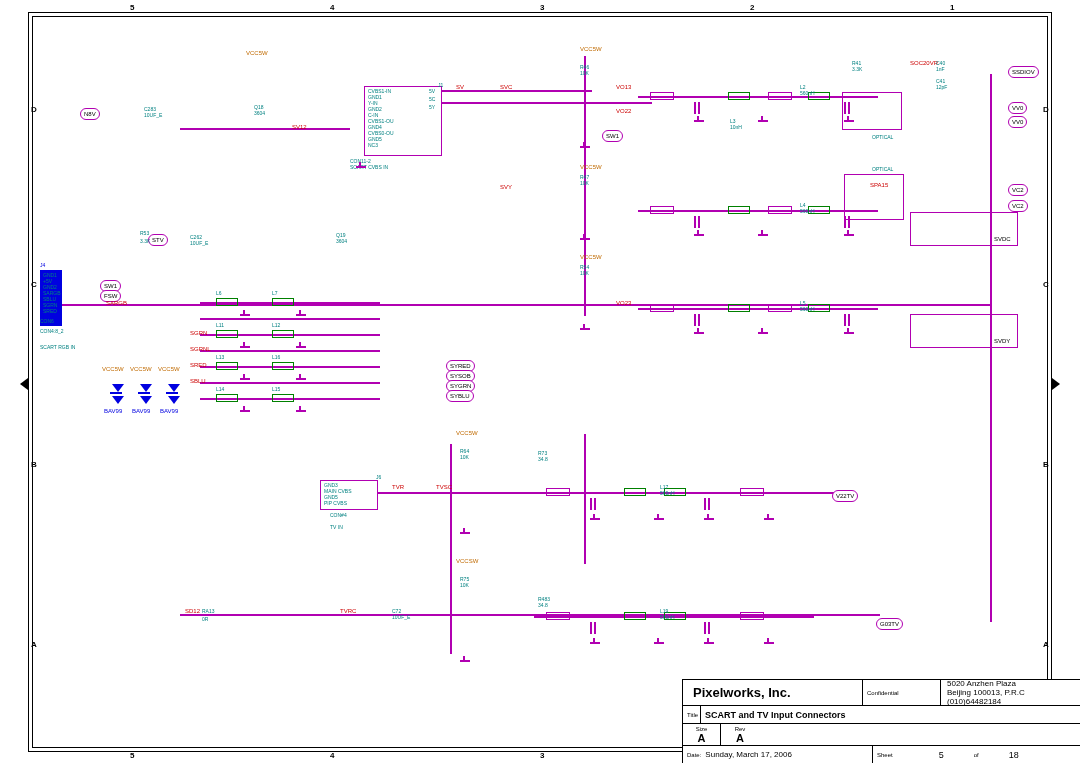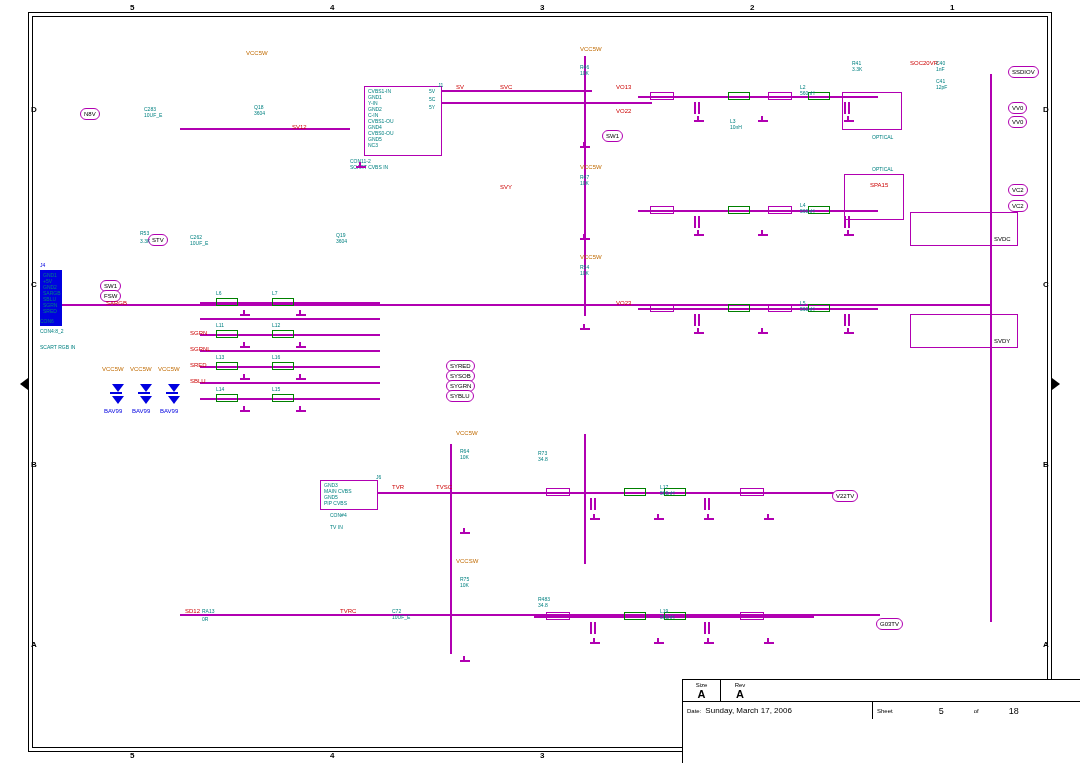--- a/index.html
+++ b/index.html
@@ -395,20 +395,39 @@
   <div class="gnd" style="left:316px; top:138px;"></div>
   <div class="gnd" style="left:540px; top:118px;"></div>
   <div class="gnd" style="left:540px; top:210px;"></div>
   <div class="gnd" style="left:540px; top:300px;"></div>
   <div class="gnd" style="left:420px; top:504px;"></div>
   <div class="gnd" style="left:420px; top:632px;"></div>
 
 </div>
 
 <div class="title-block">
+  <div class="tb-row" style="height:26px;">
+    <div class="tb-cell" style="width:180px; border-right:1px solid #000;">
+      <span class="company">Pixelworks, Inc.</span>
+    </div>
+    <div class="tb-cell" style="width:78px; flex-direction:column; align-items:flex-start; justify-content:center;">
+      <span class="title-label">Confidential</span>
+    </div>
+    <div style="flex:1; padding:1px 6px; display:flex; flex-direction:column;">
+      <span class="addr" style="padding:0">5020 Anzhen Plaza</span>
+      <span class="addr" style="padding:0">Beijing 100013, P.R.C</span>
+      <span class="addr" style="padding:0">(010)64482184</span>
+    </div>
+  </div>
+  <div class="tb-row" style="height:18px;">
+    <div class="tb-cell" style="width:18px;">
+        <span class="title-label">Title</span>
+      </div>
+    <div style="flex:1;"><span class="title-main">SCART and TV Input Connectors</span></div>
+  </div>
   <div class="tb-row" style="height:22px;">
     <div class="tb-cell" style="width:38px; flex-direction:column; align-items:center;">
       <span class="title-label">Size</span>
       <span style="font-size:11px; font-weight:bold">A</span>
     </div>
     <div class="tb-cell" style="width:38px; flex-direction:column; align-items:center; border-right:none;">
       <span class="title-label">Rev</span>
       <span style="font-size:11px; font-weight:bold">A</span>
     </div>
   </div>

